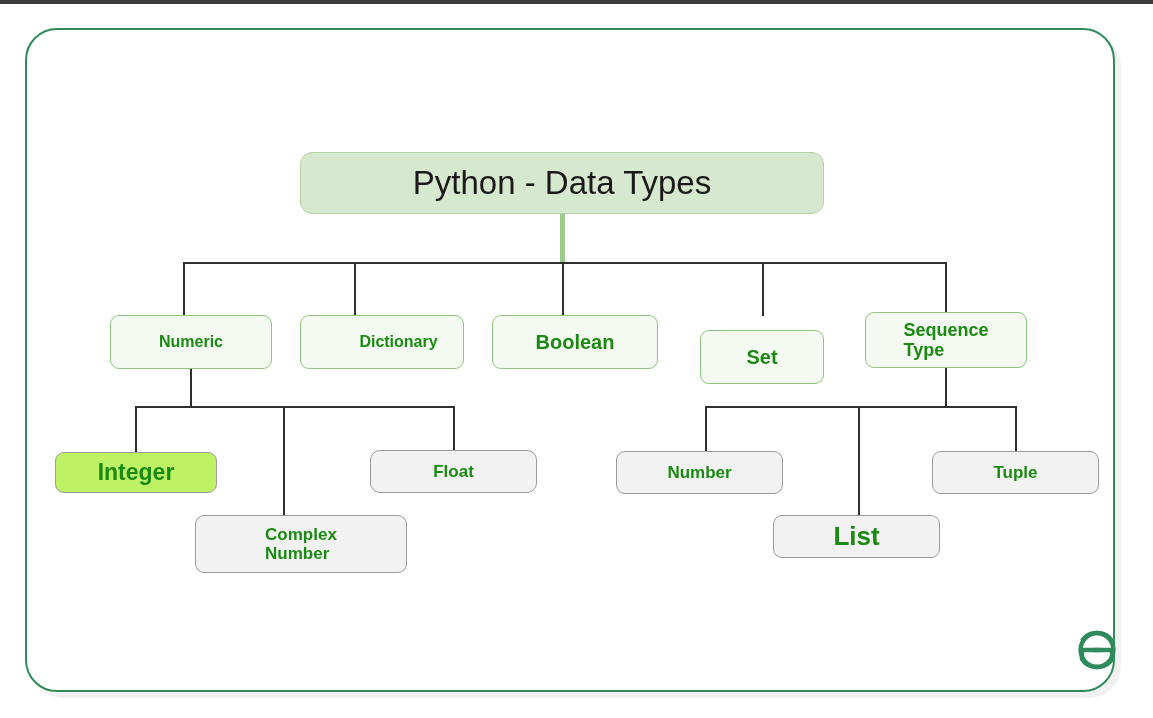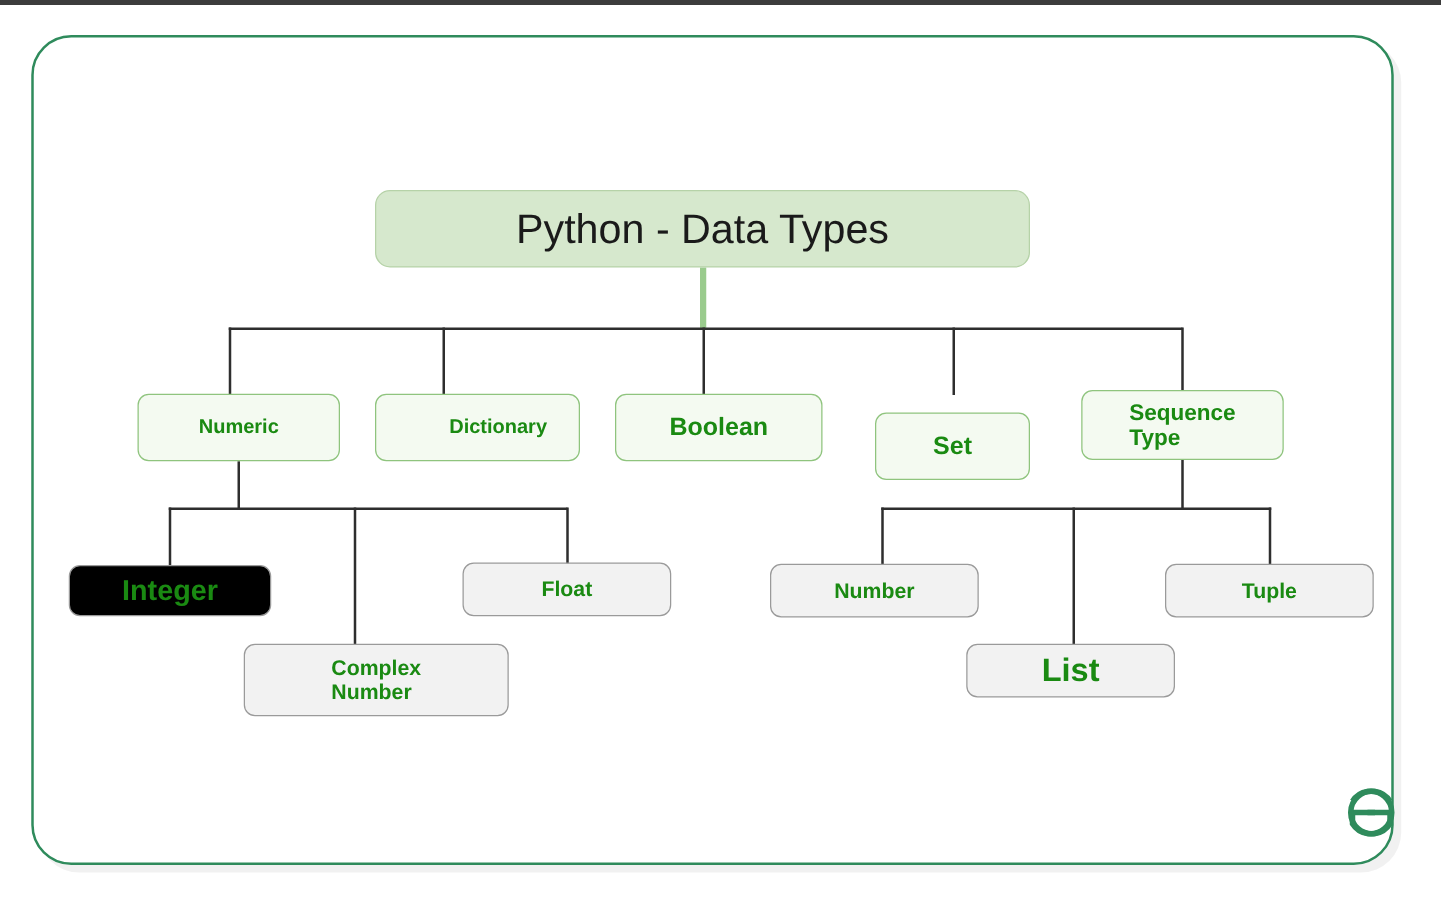--- a/index.html
+++ b/index.html
@@ -76,21 +76,21 @@
   .node-l2.small { font-size: 18px; }
   .node-l2.big { font-size: 20px; }
   .node-l3 {
     background: #f2f2f2;
     border: 1.6px solid #9a9a9a;
     color: #1a8a12;
     font-weight: bold;
     font-size: 17px;
   }
   .node-l3.white {
-    background: #000000;
+    background: #bef264;
     font-size: 23px;
   }
 
   
   #gfg-logo {
     position: absolute;
     left: 1028px; top: 620px;
     width: 92px; height: 60px;
   }
 </style>
@@ -158,21 +158,21 @@
   </div>
 
   <div class="node node-l3 white" style="left:55px; top:452px; width:162px; height:41px;">
     <span>Integer</span>
   </div>
 
   <div class="node node-l3" style="left:195px; top:515px; width:212px; height:58px;">
     <span>Complex<br>Number</span>
   </div>
 
-  <div class="node node-l3" style="left:370px; top:450px; width:167px; height:43px;">
+  <div class="node node-l3" style="left:370px; top:450px; width:167px; height:43px;border-radius:10px;">
     <span>Float</span>
   </div>
 
   <div class="node node-l3" style="left:616px; top:451px; width:167px; height:43px;">
     <span>Number</span>
   </div>
 
   <div class="node node-l3 big-label" style="left:773px; top:515px; width:167px; height:43px; font-size:26px;">
     <span>List</span>
   </div>

